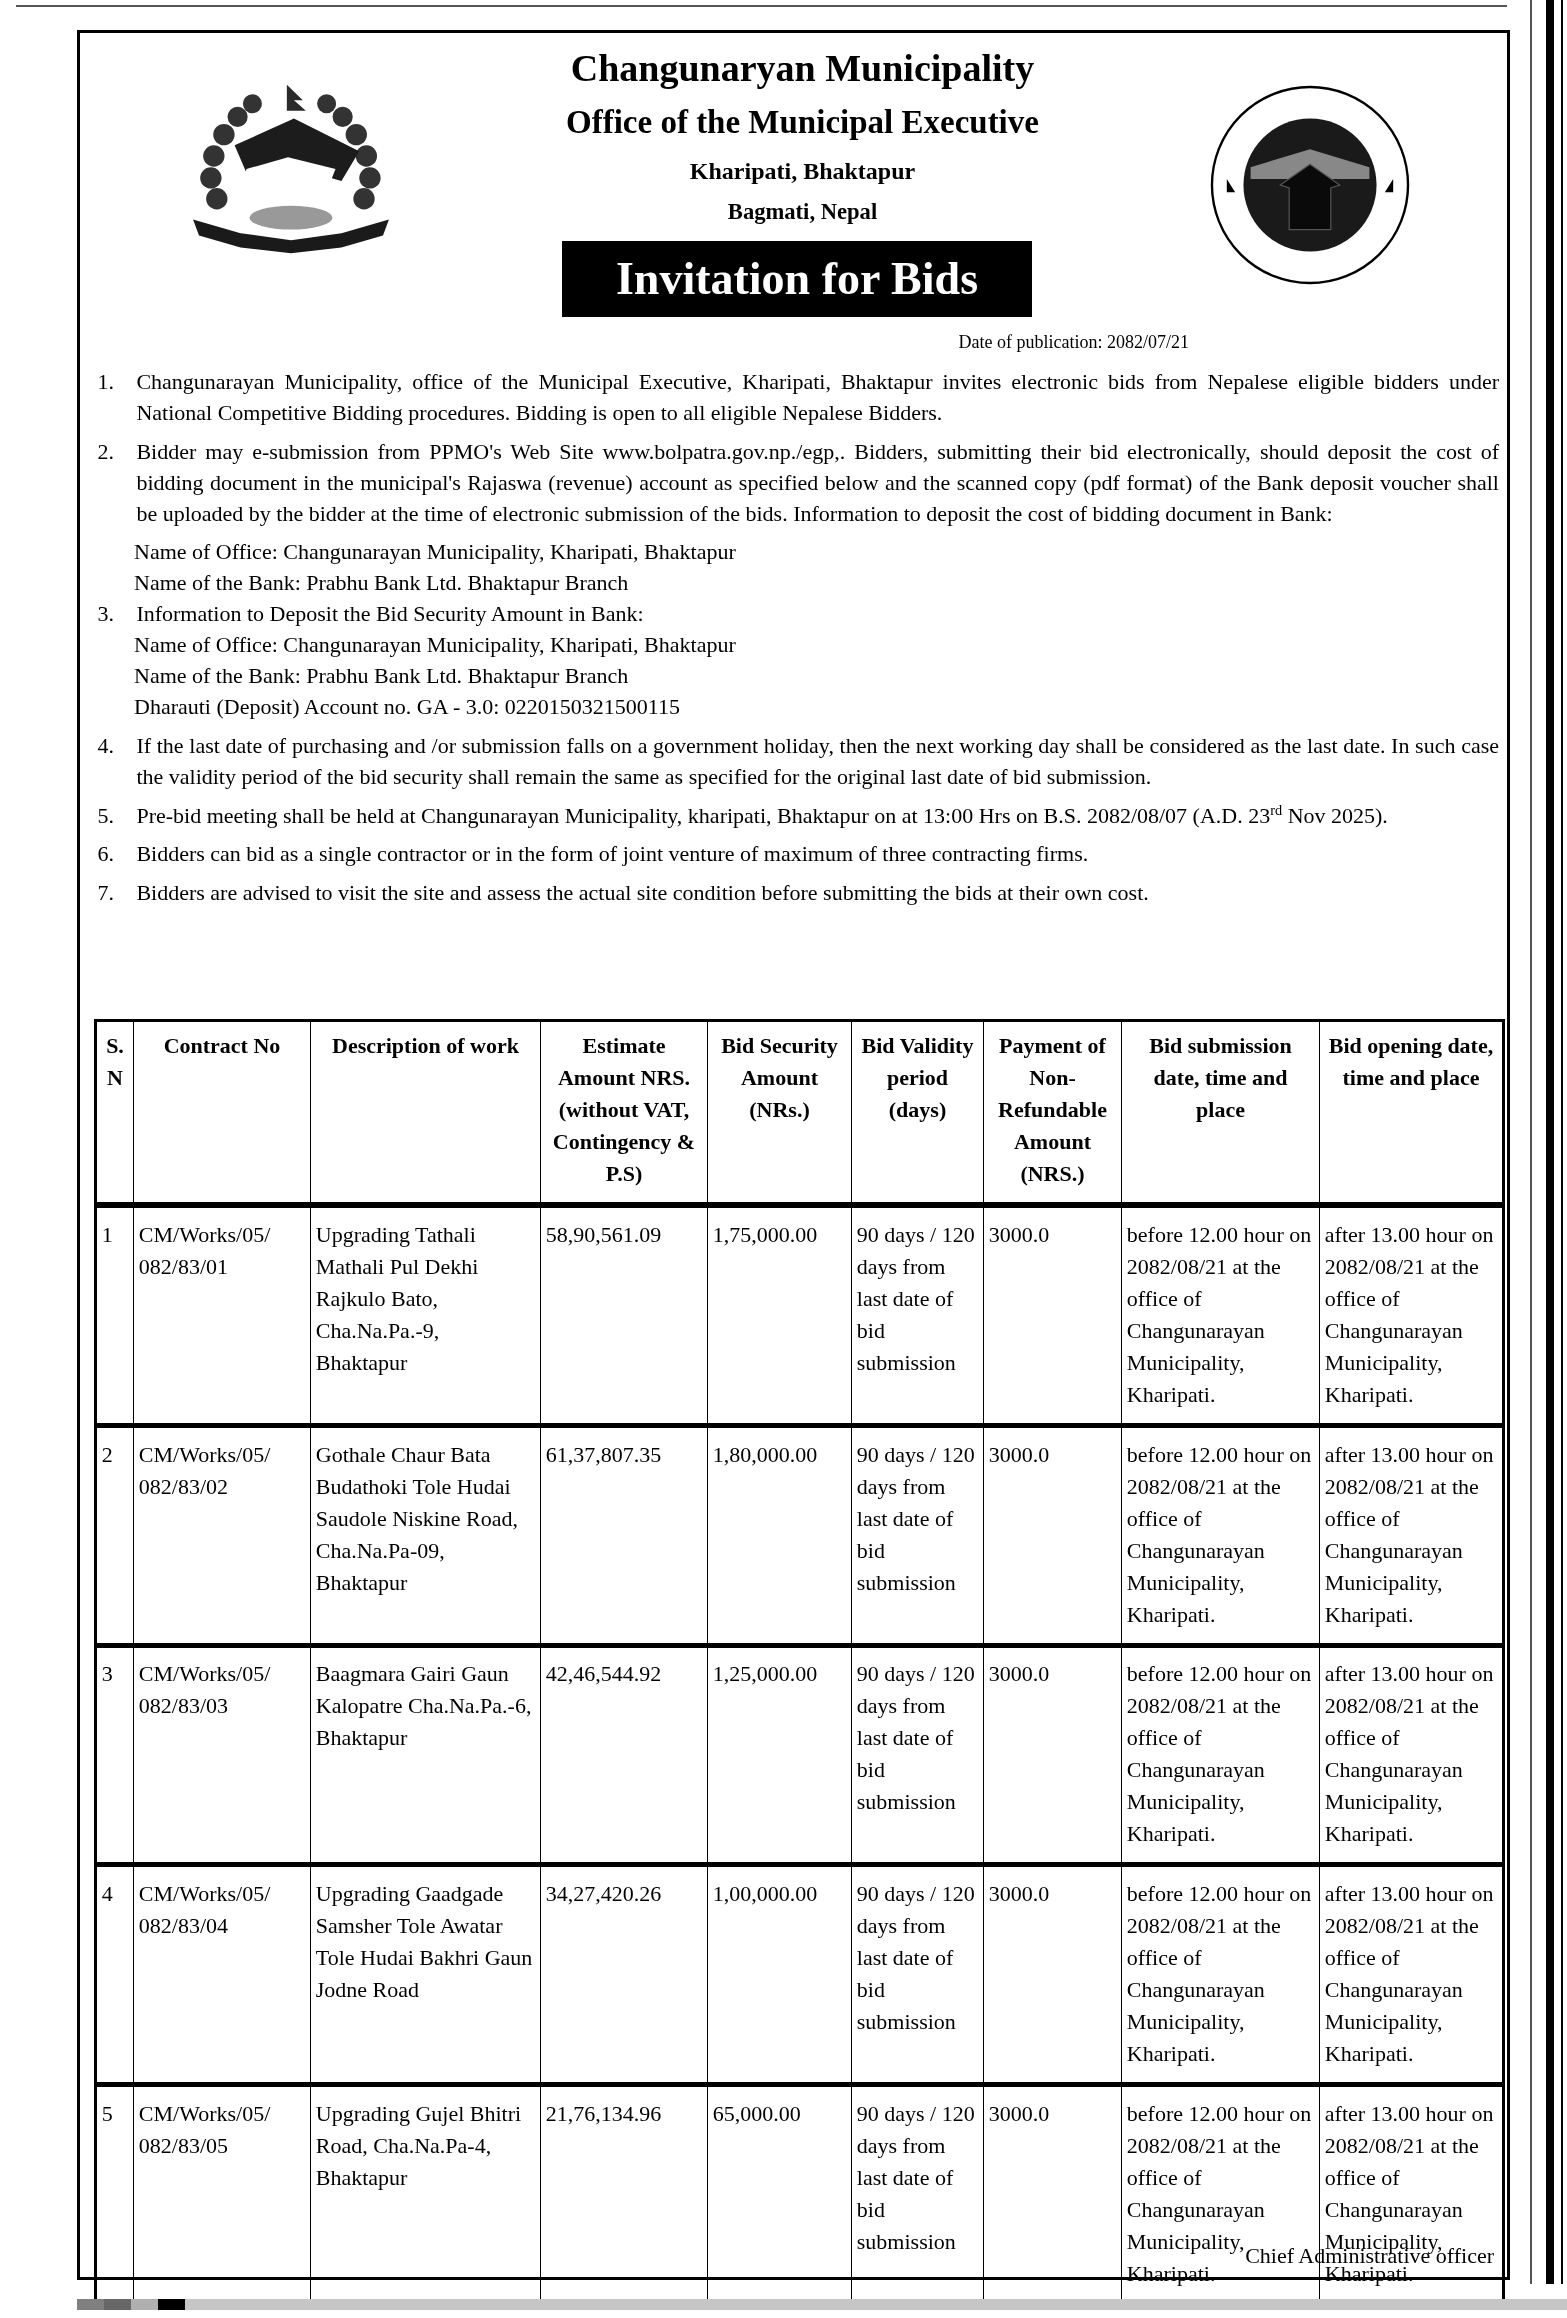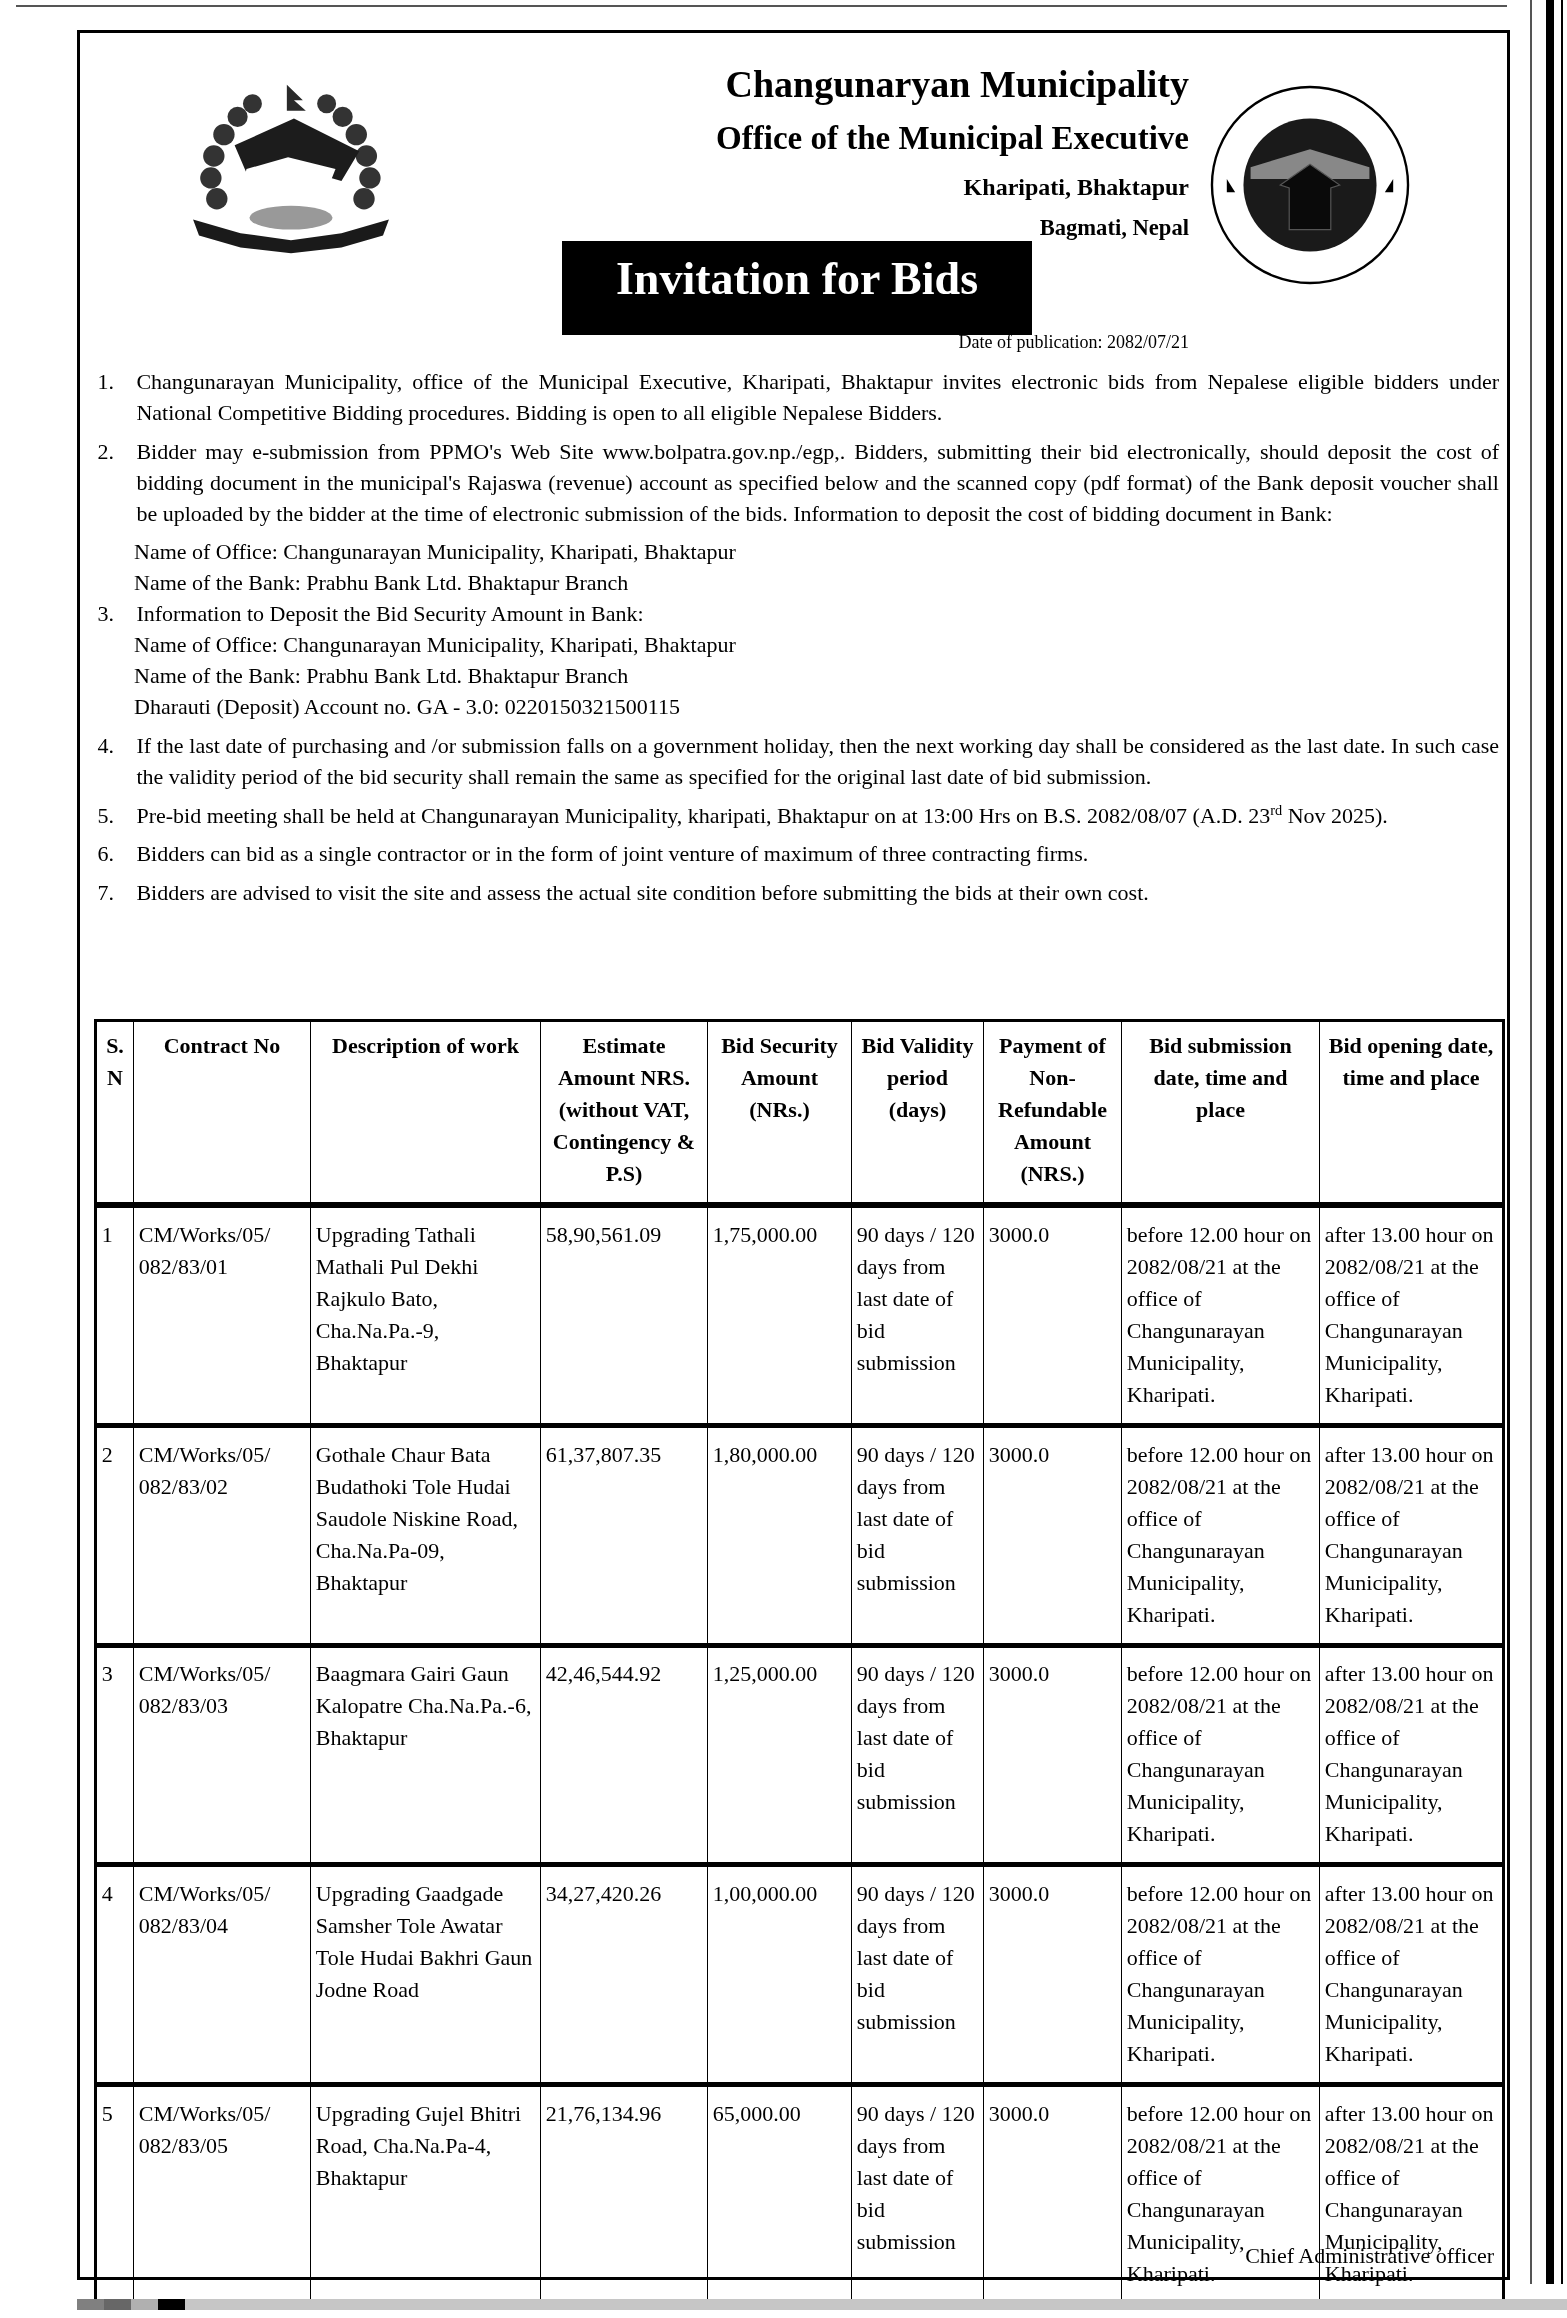--- a/index.html
+++ b/index.html
@@ -12,26 +12,26 @@
   .rbar3 { position:absolute; left:1561px; top:0; width:1.8px; height:2284px; background:#000; }
   .bottom-strip { position:absolute; left:77px; top:2299px; width:1490px; height:10.7px; background:#c6c6c6; display:flex; }
   .bottom-strip span { display:block; height:10.7px; width:27px; }
 
   .frame { position:absolute; left:77px; top:30px; width:1433px; height:2250px;
            border:3.6px solid #000; box-sizing:border-box; }
 
   .emblem-left { position:absolute; left:181px; top:80px; width:220px; height:184px; }
   .emblem-right { position:absolute; left:1209px; top:84px; width:202px; height:202px; }
 
-  .hdr { position:absolute; left:416px; width:773px; text-align:right; font-weight:bold;margin-top:16px; }
+  .hdr { position:absolute; left:416px; width:773px; text-align:center; font-weight:bold; }
   .h1 { top:46px; font-size:38px; }
   .h2 { top:104px; font-size:33px; }
   .h3 { top:158px; font-size:24px; }
   .h4 { top:199px; font-size:22.6px; }
-  .ifb { position:absolute; left:562px; top:241px; width:470px; height:94px; background:#000; color:#fff;
+  .ifb { position:absolute; left:562px; top:241px; width:470px; height:76px; background:#000; color:#fff;
          font-size:46px; font-weight:bold; text-align:center; line-height:76px; }
   .pubdate { position:absolute; left:416px; top:332px; width:773px; text-align:right; font-size:18px; font-weight:normal; }
 
   .body { position:absolute; left:95px; top:366px; width:1404px; font-size:22px; line-height:31px; }
   .item { display:flex; margin-bottom:7.7px; }
   .item .num { width:39px; flex:none; padding-left:2.4px; }
   .item .txt { flex:1; text-align:justify; }
   .sub { margin-left:39px; }
   sup { font-size:14.3px; line-height:0; }
 

